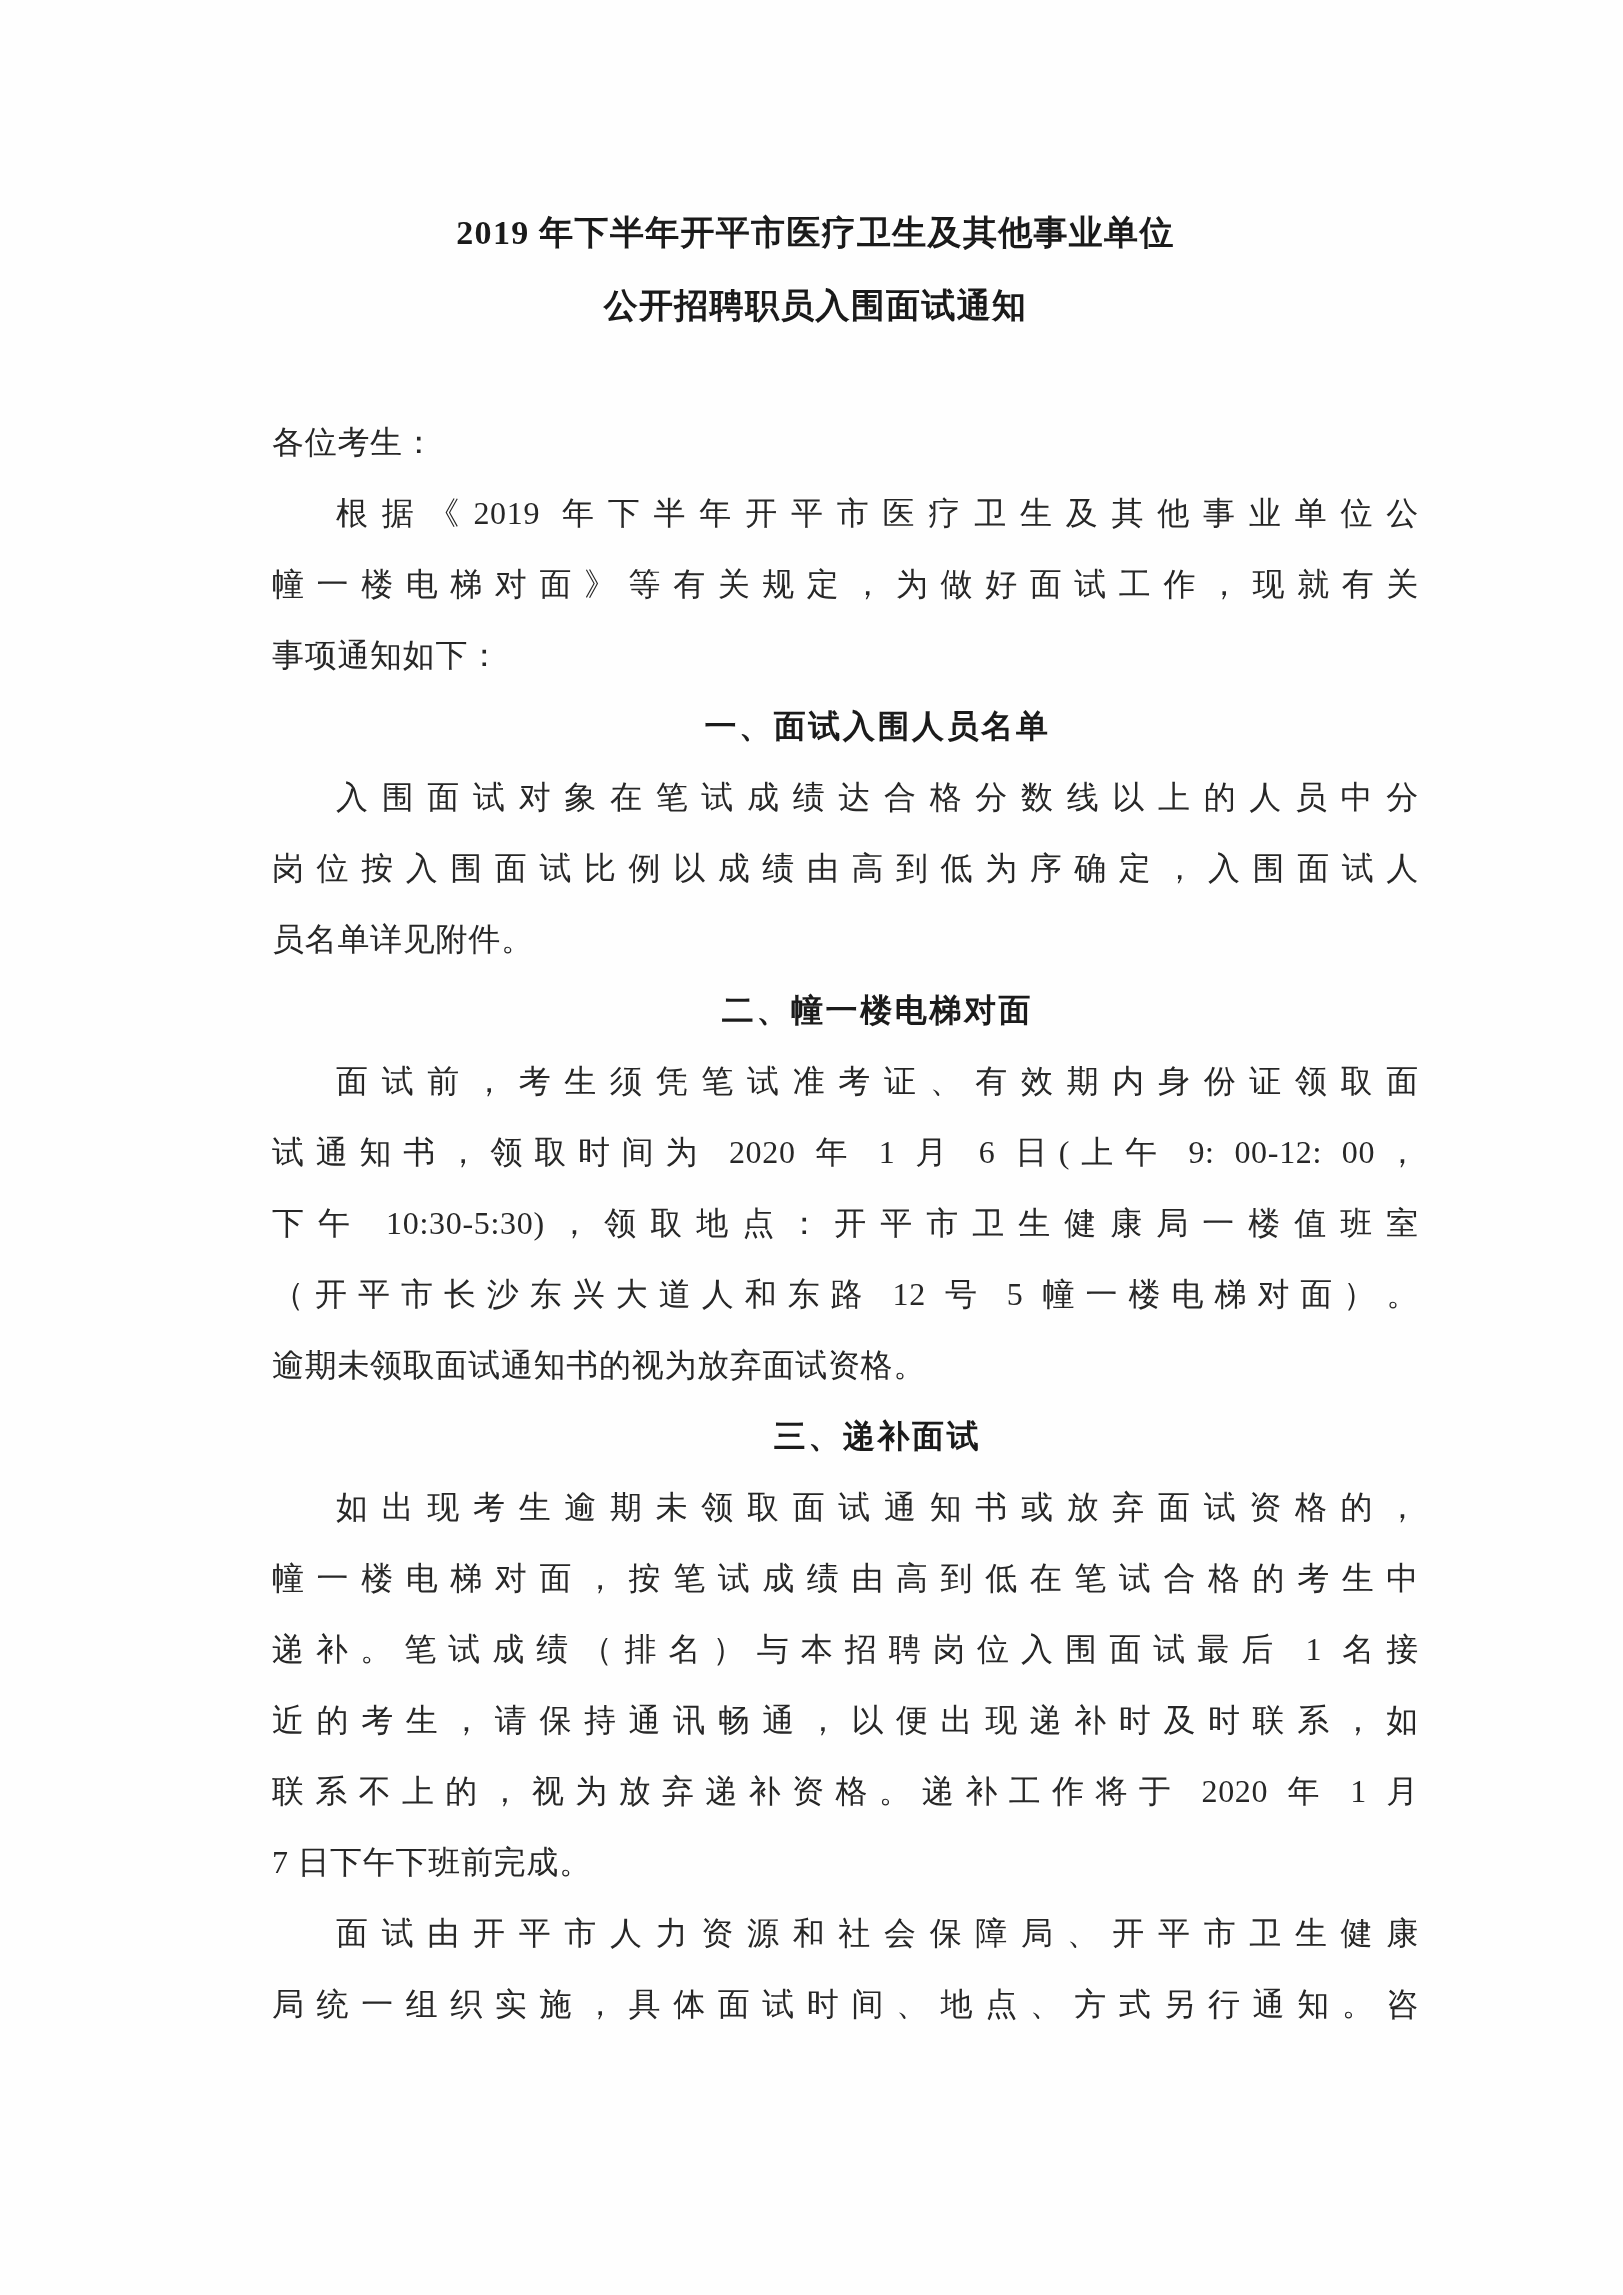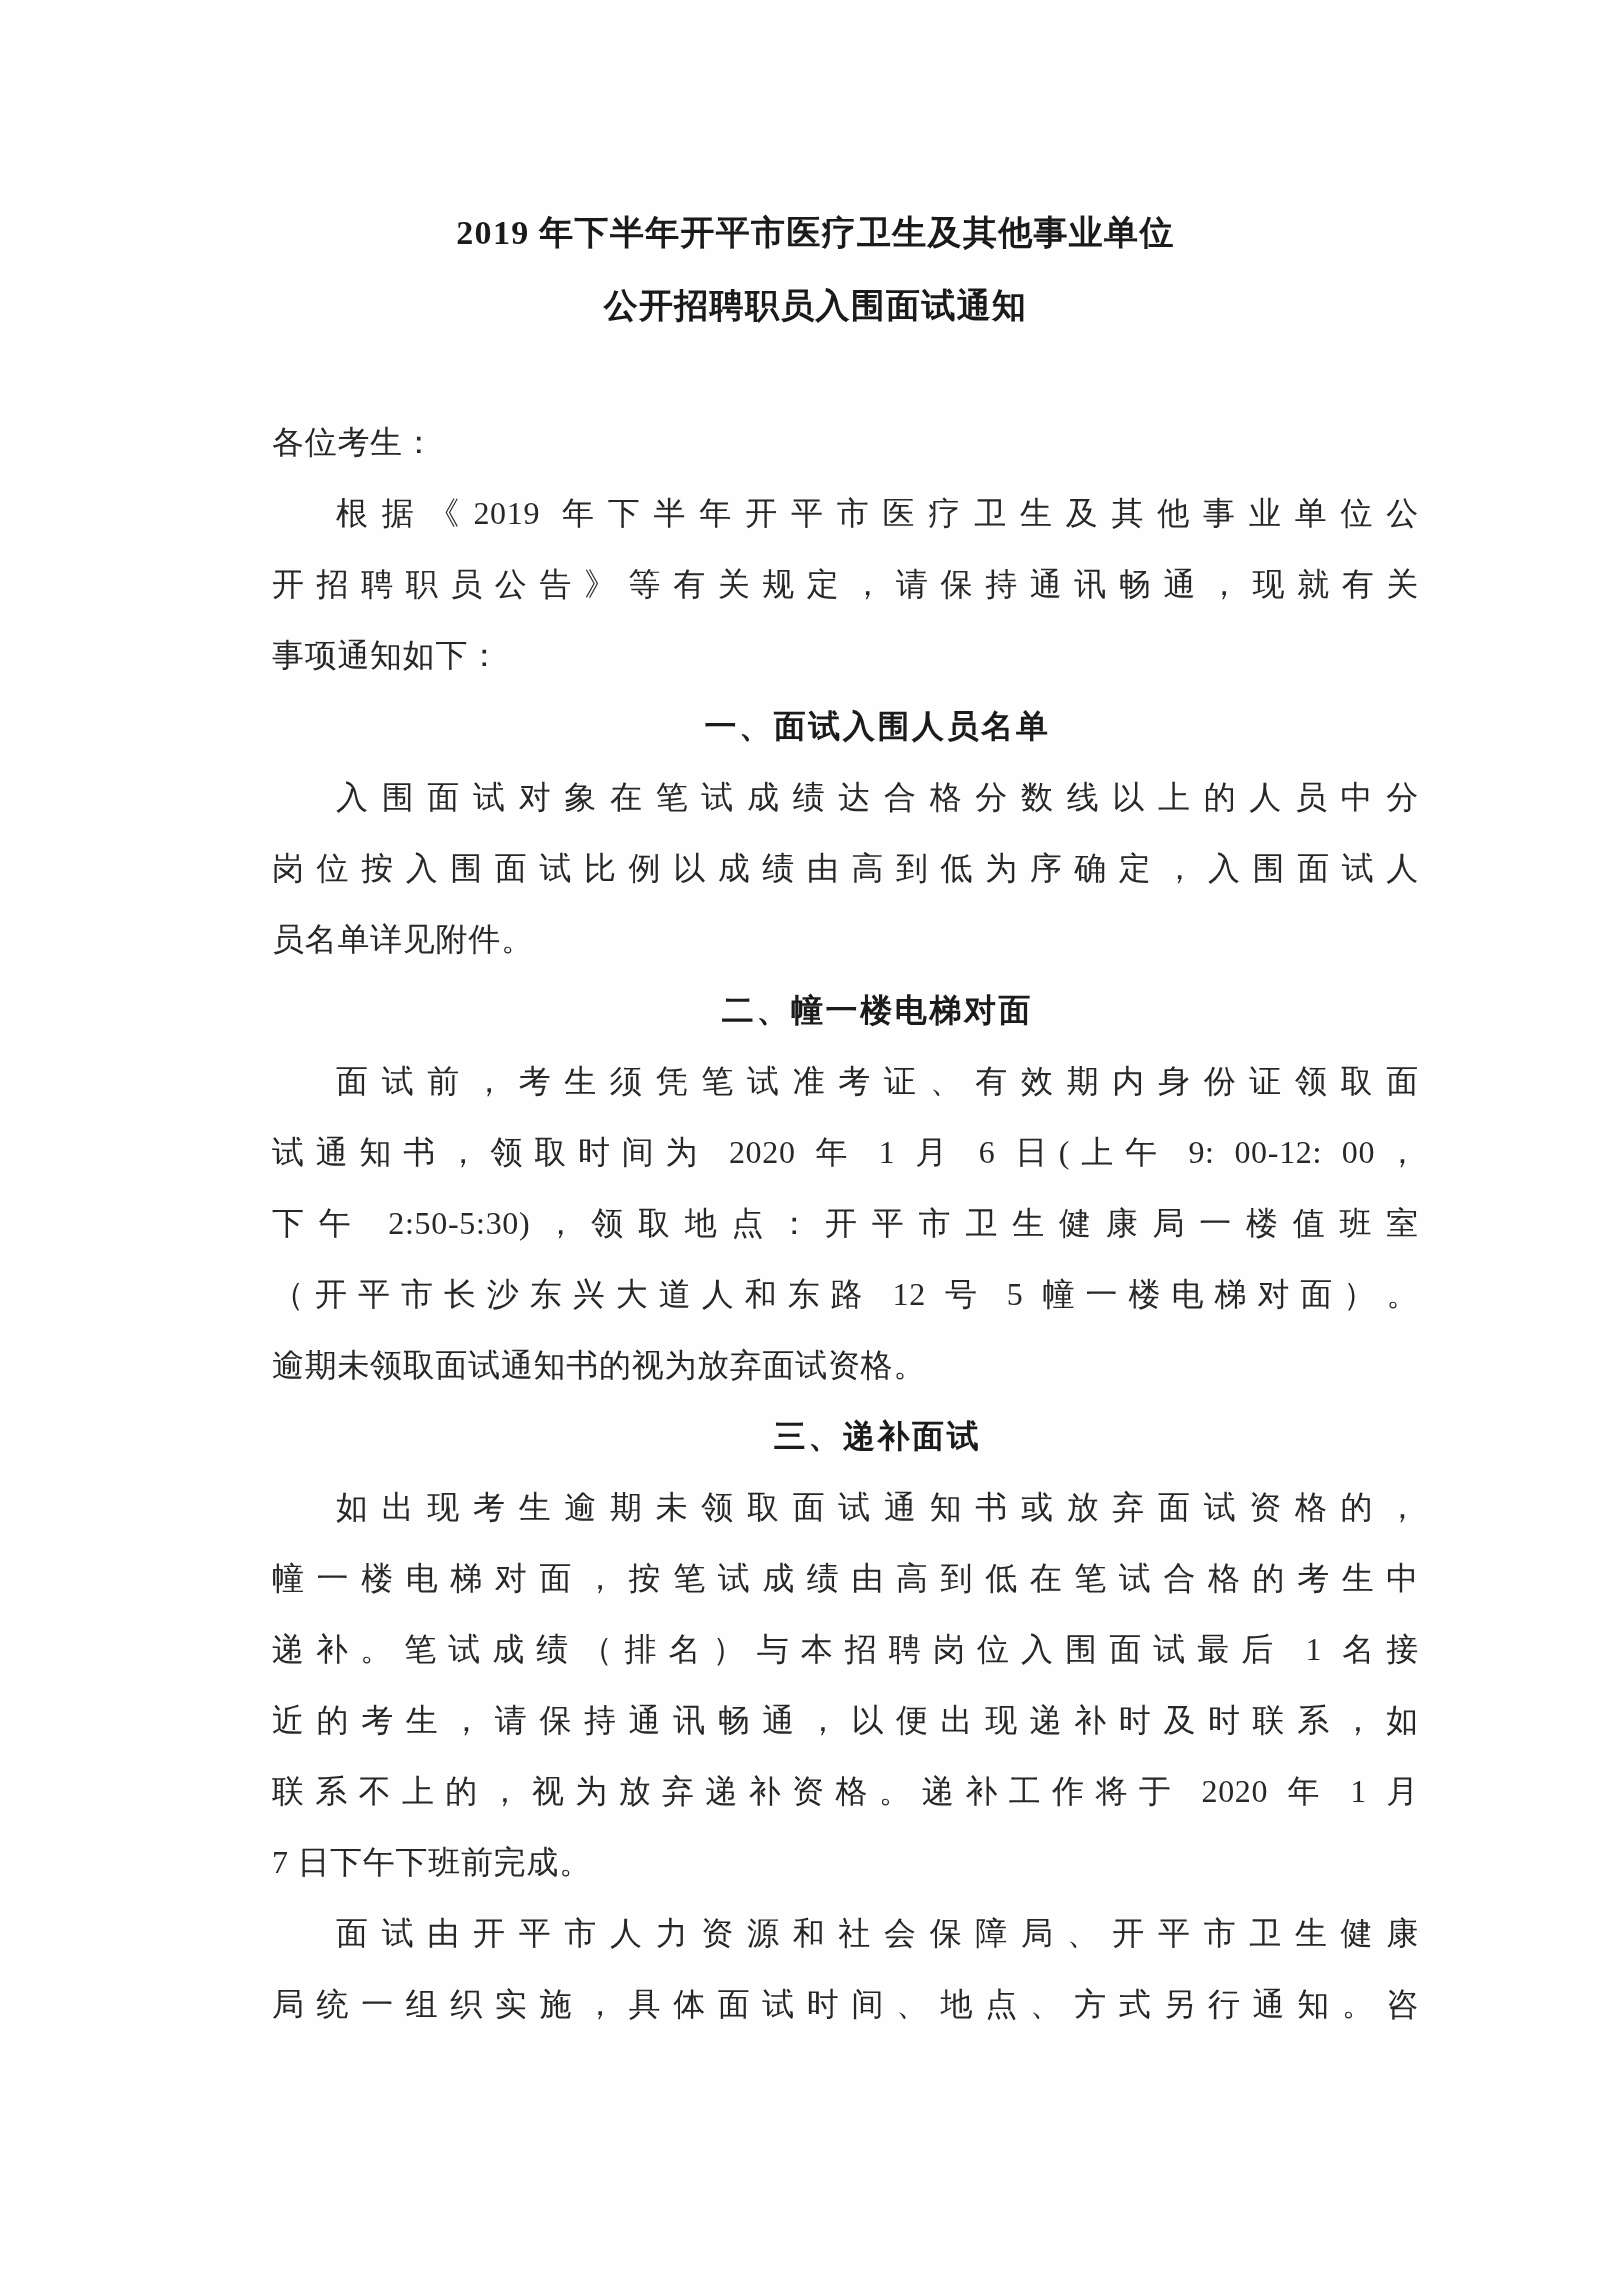--- a/index.html
+++ b/index.html
@@ -56,32 +56,32 @@
   <div class="title-block">
     <div class="title-line">2019 年下半年开平市医疗卫生及其他事业单位</div>
     <div class="title-line">公开招聘职员入围面试通知</div>
   </div>
 
   <div class="body-block">
 
     <div class="ln">各位考生：</div>
 
     <div class="ln indent fill">根据《2019 年下半年开平市医疗卫生及其他事业单位公</div>
-    <div class="ln fill">开招聘职员公告》等有关规定，请保持通讯畅通，现就有关</div>
+    <div class="ln fill">幢一楼电梯对面》等有关规定，为做好面试工作，现就有关</div>
     <div class="ln">事项通知如下：</div>
 
     <div class="ln indent heading">一、面试入围人员名单</div>
     <div class="ln indent fill">入围面试对象在笔试成绩达合格分数线以上的人员中分</div>
     <div class="ln fill">岗位按入围面试比例以成绩由高到低为序确定，入围面试人</div>
     <div class="ln">员名单详见附件。</div>
 
     <div class="ln indent heading">二、幢一楼电梯对面</div>
     <div class="ln indent fill">面试前，考生须凭笔试准考证、有效期内身份证领取面</div>
     <div class="ln fill">试通知书，领取时间为 2020 年 1 月 6 日(上午 9: 00-12: 00，</div>
-    <div class="ln fill">下午 2:50-5:30)，领取地点：开平市卫生健康局一楼值班室</div>
+    <div class="ln fill">下午 10:30-5:30)，领取地点：开平市卫生健康局一楼值班室</div>
     <div class="ln fill">（开平市长沙东兴大道人和东路 12 号 5 幢一楼电梯对面）。</div>
     <div class="ln">逾期未领取面试通知书的视为放弃面试资格。</div>
 
     <div class="ln indent heading">三、递补面试</div>
     <div class="ln indent fill">如出现考生逾期未领取面试通知书或放弃面试资格的，</div>
     <div class="ln fill">幢一楼电梯对面，按笔试成绩由高到低在笔试合格的考生中</div>
     <div class="ln fill">递补。笔试成绩（排名）与本招聘岗位入围面试最后 1 名接</div>
     <div class="ln fill">近的考生，请保持通讯畅通，以便出现递补时及时联系，如</div>
     <div class="ln fill">联系不上的，视为放弃递补资格。递补工作将于 2020 年 1 月</div>
     <div class="ln">7 日下午下班前完成。</div>

